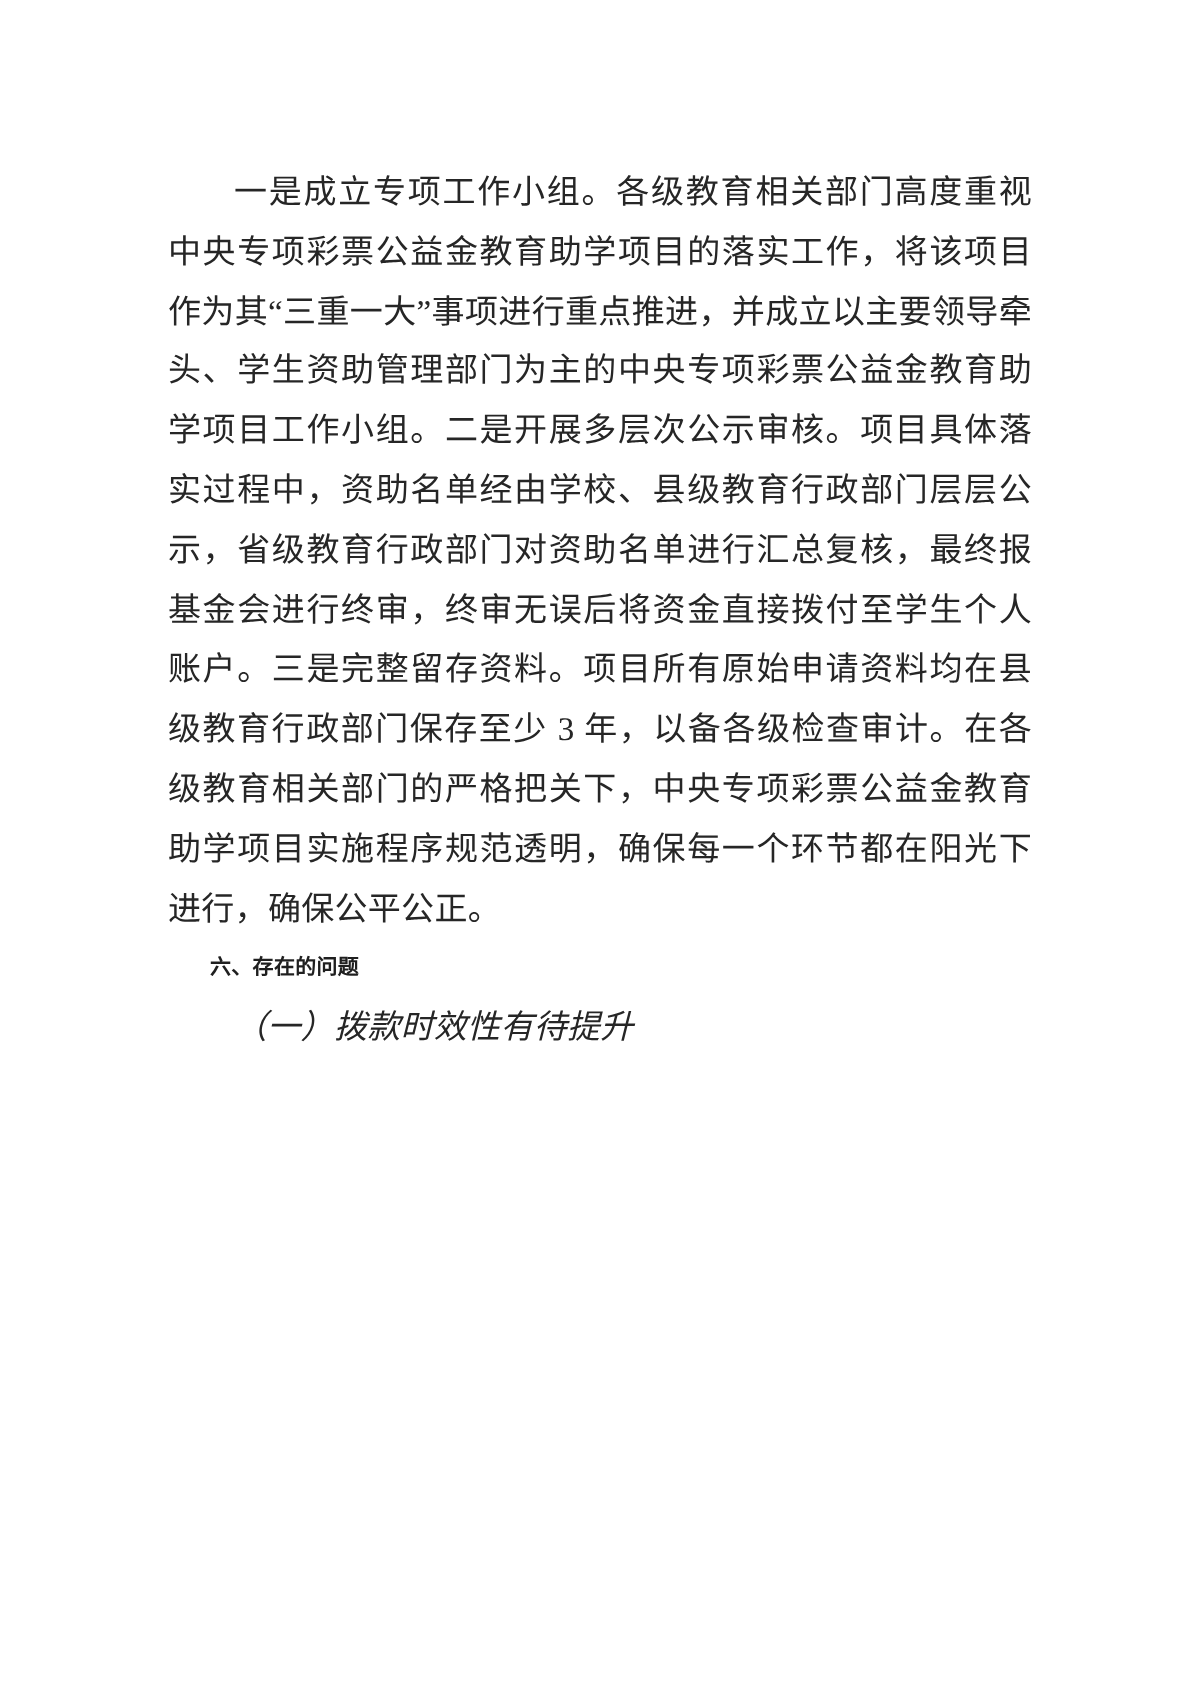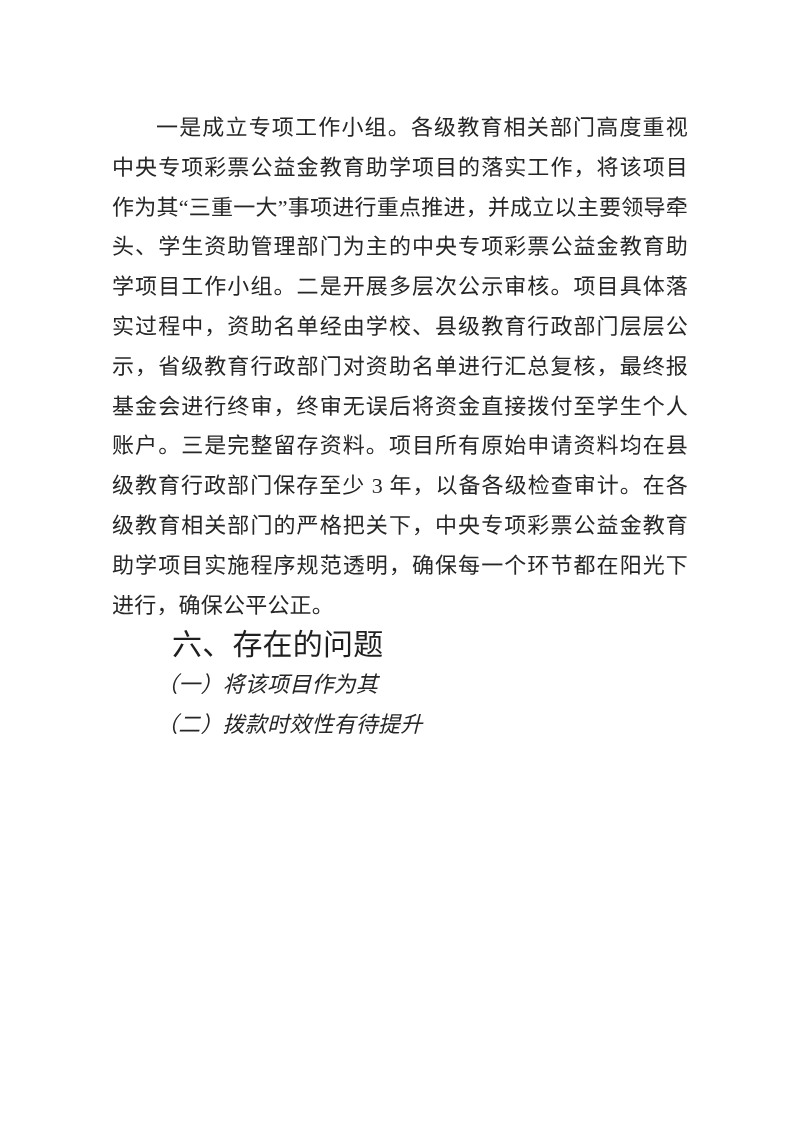--- a/index.html
+++ b/index.html
@@ -27,22 +27,22 @@
     text-align: justify;
     letter-spacing: 0.2px;
   }
   p.body-para {
     margin: 0;
     text-indent: 2em;
   }
   h2.section-heading {
     margin: 0;
     font-family: "Liberation Sans", "DejaVu Sans", sans-serif;
-    font-weight: 400;
-    font-size: 30px;
+    font-weight: 700;
+    font-size: 14px;
     line-height: 39.8px;
     text-indent: 2em;
     text-align: left;
     color: #1f1f1f;
   }
   h3.sub-heading {
     margin: 0;
     font-weight: 400;
     font-style: italic; 
     font-size: 22px;
@@ -63,17 +63,16 @@
     color: #333333;
   }
 </style>
 </head>
 <body>
 
 <div class="page">
   <div class="content">
     <p class="body-para">一是成立专项工作小组。各级教育相关部门高度重视中央专项彩票公益金教育助学项目的落实工作，将该项目作为其“三重一大”事项进行重点推进，并成立以主要领导牵头、学生资助管理部门为主的中央专项彩票公益金教育助学项目工作小组。二是开展多层次公示审核。项目具体落实过程中，资助名单经由学校、县级教育行政部门层层公示，省级教育行政部门对资助名单进行汇总复核，最终报基金会进行终审，终审无误后将资金直接拨付至学生个人账户。三是完整留存资料。项目所有原始申请资料均在县级教育行政部门保存至少 3 年，以备各级检查审计。在各级教育相关部门的严格把关下，中央专项彩票公益金教育助学项目实施程序规范透明，确保每一个环节都在阳光下进行，确保公平公正。</p>
     <h2 class="section-heading">六、存在的问题</h2>
-    <h3 class="sub-heading">（一）将该项目作为其</h3>
-    <h3 class="sub-heading">（二）拨款时效性有待提升</h3>
+    <h3 class="sub-heading">（一）拨款时效性有待提升</h3>
   </div>
   <div class="page-footer">111</div>
 </div>
 
 </body></html>

